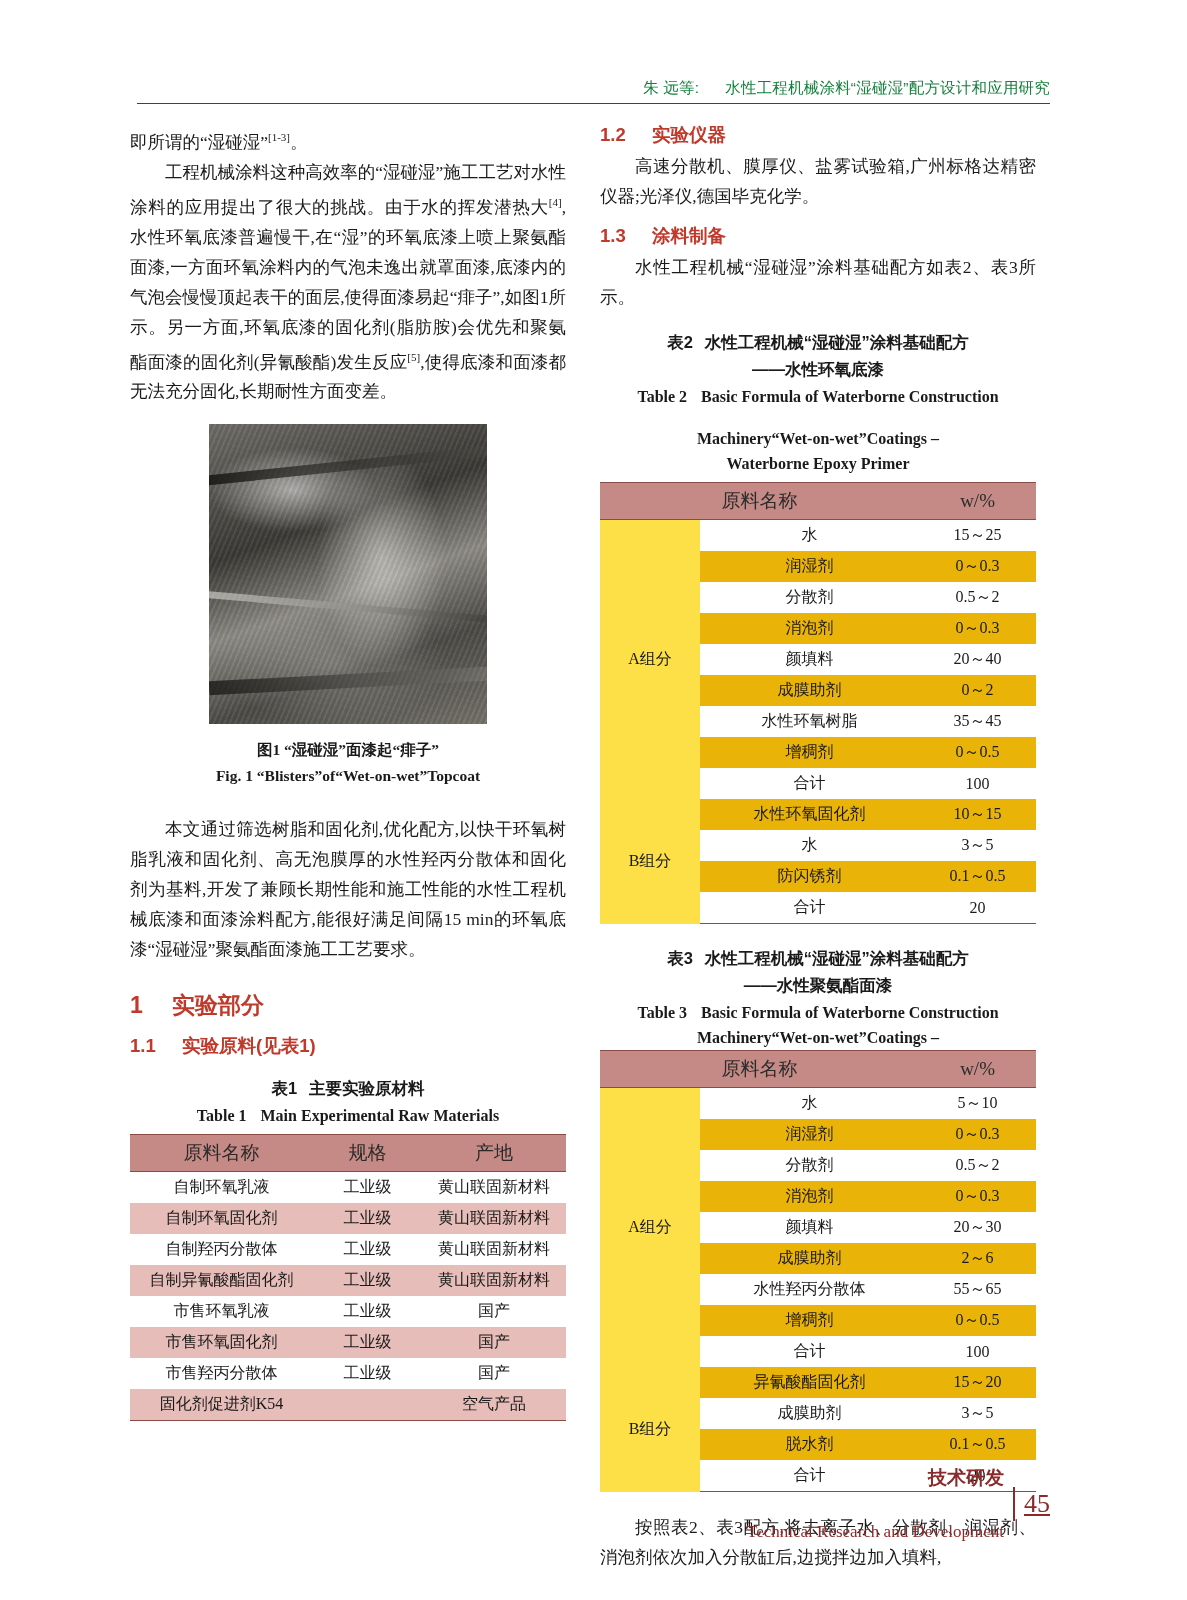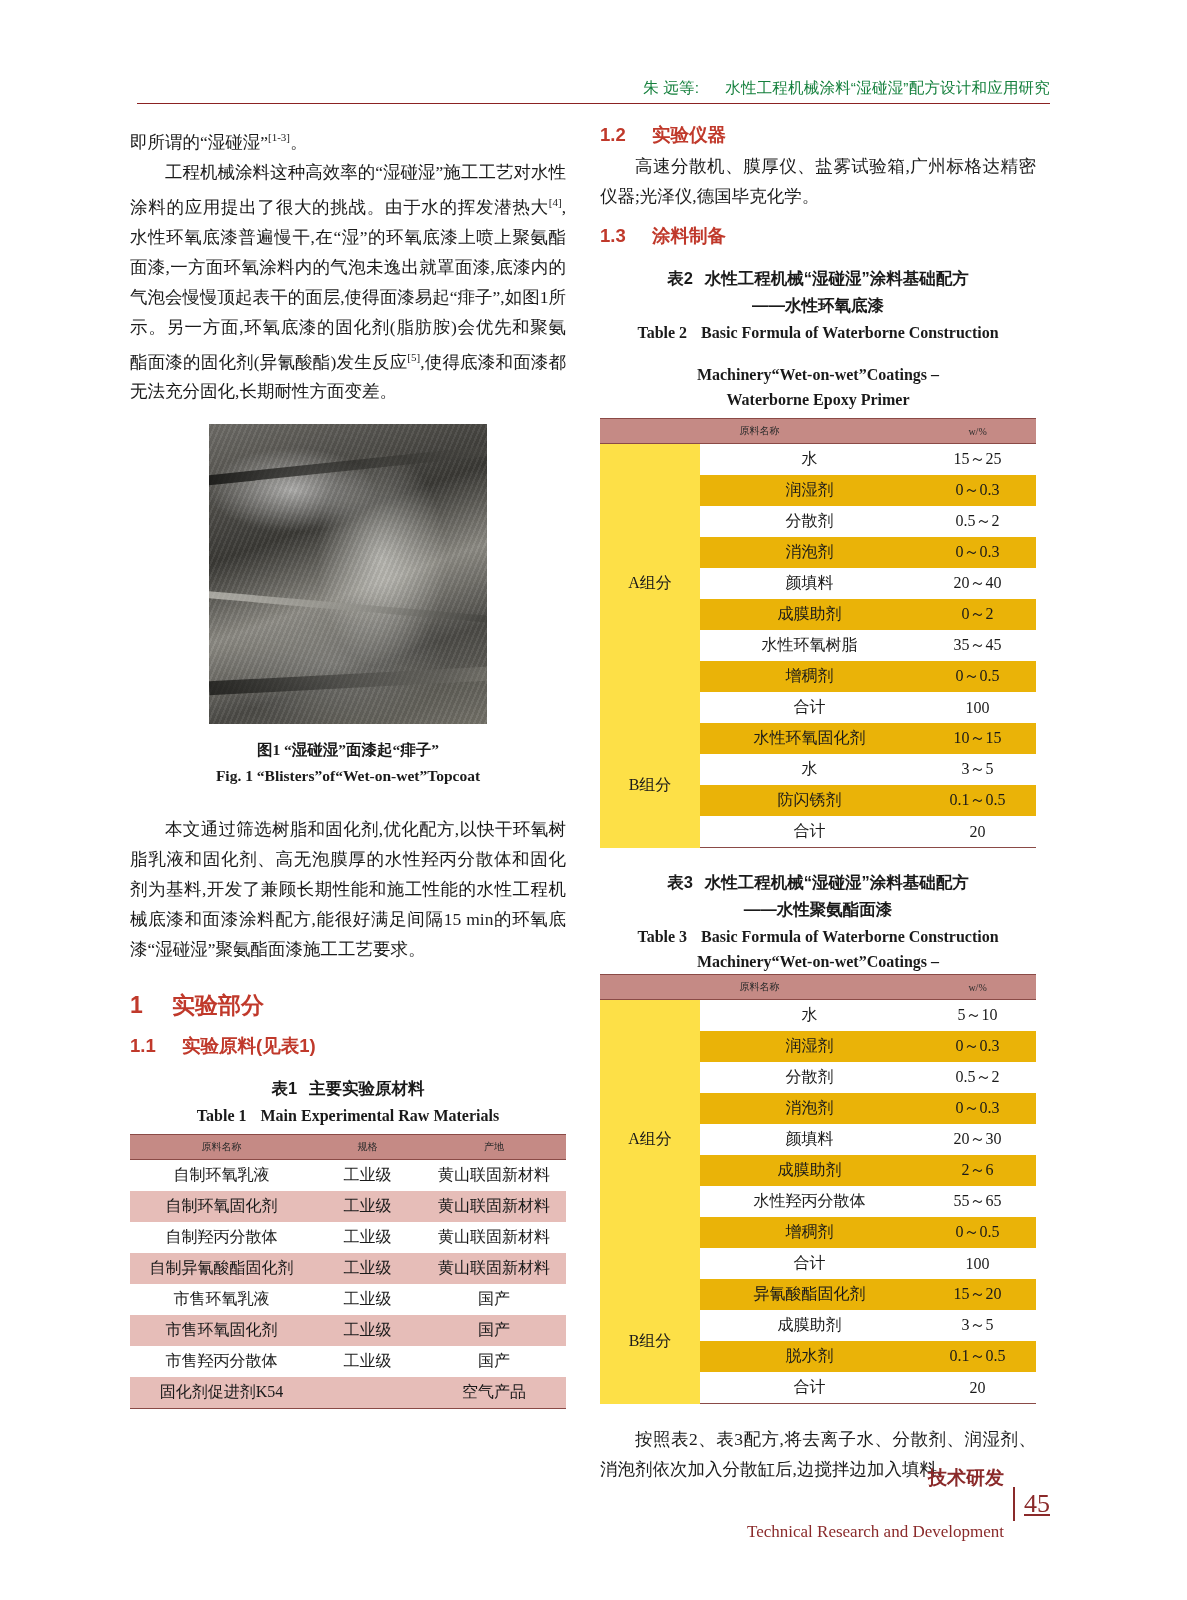--- a/index.html
+++ b/index.html
@@ -136,21 +136,21 @@
     font-family:"Liberation Serif", serif;
   }
   table td,table th{
     padding:5px 4px;
     text-align:center;
     font-weight:normal;
   }
   thead th{
     background:#c58a85;
     color:#2b2b2b;
-    font-size:10px;
+    font-size:19px;
     border-top:1.4px solid #8a4a46;
     border-bottom:1px solid #8a4a46;
   }
   tbody tr.shade td{background:#eab308;}
   tbody tr td{background:#ffffff;}
   tbody tr.shade td.grp,tbody tr td.grp{background:#fde047;}
   table.t1 tbody tr.shade td{background:#e6bdb8;}
   .tbl-bottom{border-bottom:1.4px solid #8a4a46;}
   td.grp{width:92px;}
   td.mat{text-align:center;}
@@ -289,20 +289,21 @@
   <div class="col col-right">
 
     <h3 class="sub" style="margin-top:0;">
       <span class="num">1.2</span><span>实验仪器</span>
     </h3>
     <p class="indent">高速分散机、膜厚仪、盐雾试验箱,广州标格达精密仪器;光泽仪,德国毕克化学。</p>
 
     <h3 class="sub">
       <span class="num">1.3</span><span>涂料制备</span>
     </h3>
+    <p class="indent">水性工程机械“湿碰湿”涂料基础配方如表2、表3所示。</p>
 
     <div class="tbl-wrap">
       <div class="tbl-title">
         <span class="tnum">表2</span><span>水性工程机械“湿碰湿”涂料基础配方</span>
       </div>
       <div class="tbl-title">——水性环氧底漆</div>
       <div class="tbl-title-en" style="margin-bottom:17px;">
         <span class="tnum">Table 2</span><span>Basic Formula of Waterborne Construction</span>
       </div>
       <div class="tbl-title-en" style="margin-bottom:0;">Machinery“Wet-on-wet”Coatings –</div>

